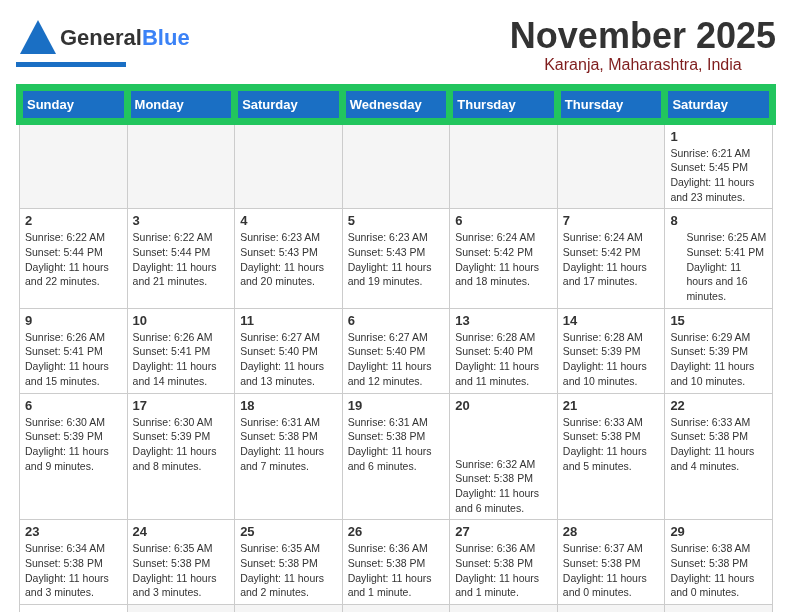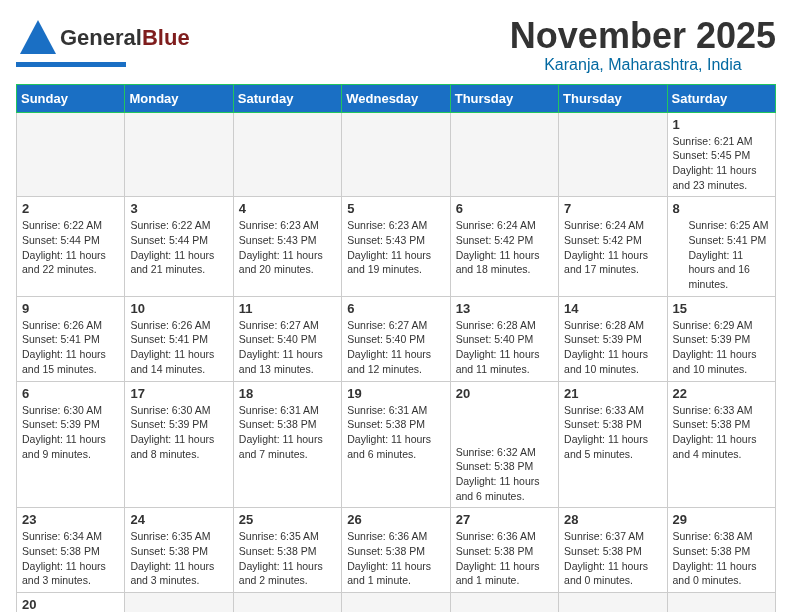--- a/index.html
+++ b/index.html
@@ -20,35 +20,35 @@
       text-align: center;
     }
     .month-title {
       font-size: 36px;
       font-weight: bold;
       color: #333;
       line-height: 1.1;
     }
     .location-title {
       font-size: 16px;
-      color: #0369a1;
+      color: #7f1d1d;
     }
     .calendar {
       width: 100%;
       border-collapse: collapse;
       border: 1px solid #ccc;
     }
     .calendar th {
       background: #1a6fc4;
       color: #fff;
       font-size: 13px;
       font-weight: bold;
       padding: 6px 4px;
       text-align: left;
-      border: 1px solid #22c55e;
+      border: 7px solid #22c55e;
     }
     .calendar td {
       vertical-align: top;
       border: 1px solid #ccc;
       padding: 4px 5px;
       width: calc(100% / 7);
       min-height: 70px;
       background: #fff;
       font-size: 11px;
       color: #333;
@@ -82,21 +82,21 @@
 
 <div class="header">
   <div class="logo-wrapper">
     <div class="logo-top">
       <svg width="44" height="44" viewBox="0 0 44 44">
 
         <polygon points="22,4 40,38 4,38" fill="#1a6fc4"></polygon>
 
       </svg>
       <div style="display:flex;flex-direction:column;justify-content:center;">
-        <span style="font-size:22px;font-weight:bold;color:#333;"><span style="color:#333;">General</span><span style="color:#7f1d1d;">Blue</span></span>
+        <span style="font-size:22px;font-weight:bold;color:#333;"><span style="color:#333;">General</span><span style="color:#3b82f6;">Blue</span></span>
       </div>
     </div>
     <div style="height:5px;background:#1a6fc4;width:110px;margin-top:2px;"></div>
   </div>
   <div class="title-area">
     <div class="month-title">November 2025</div>
     <div class="location-title">Karanja, Maharashtra, India</div>
   </div>
 </div>
 

